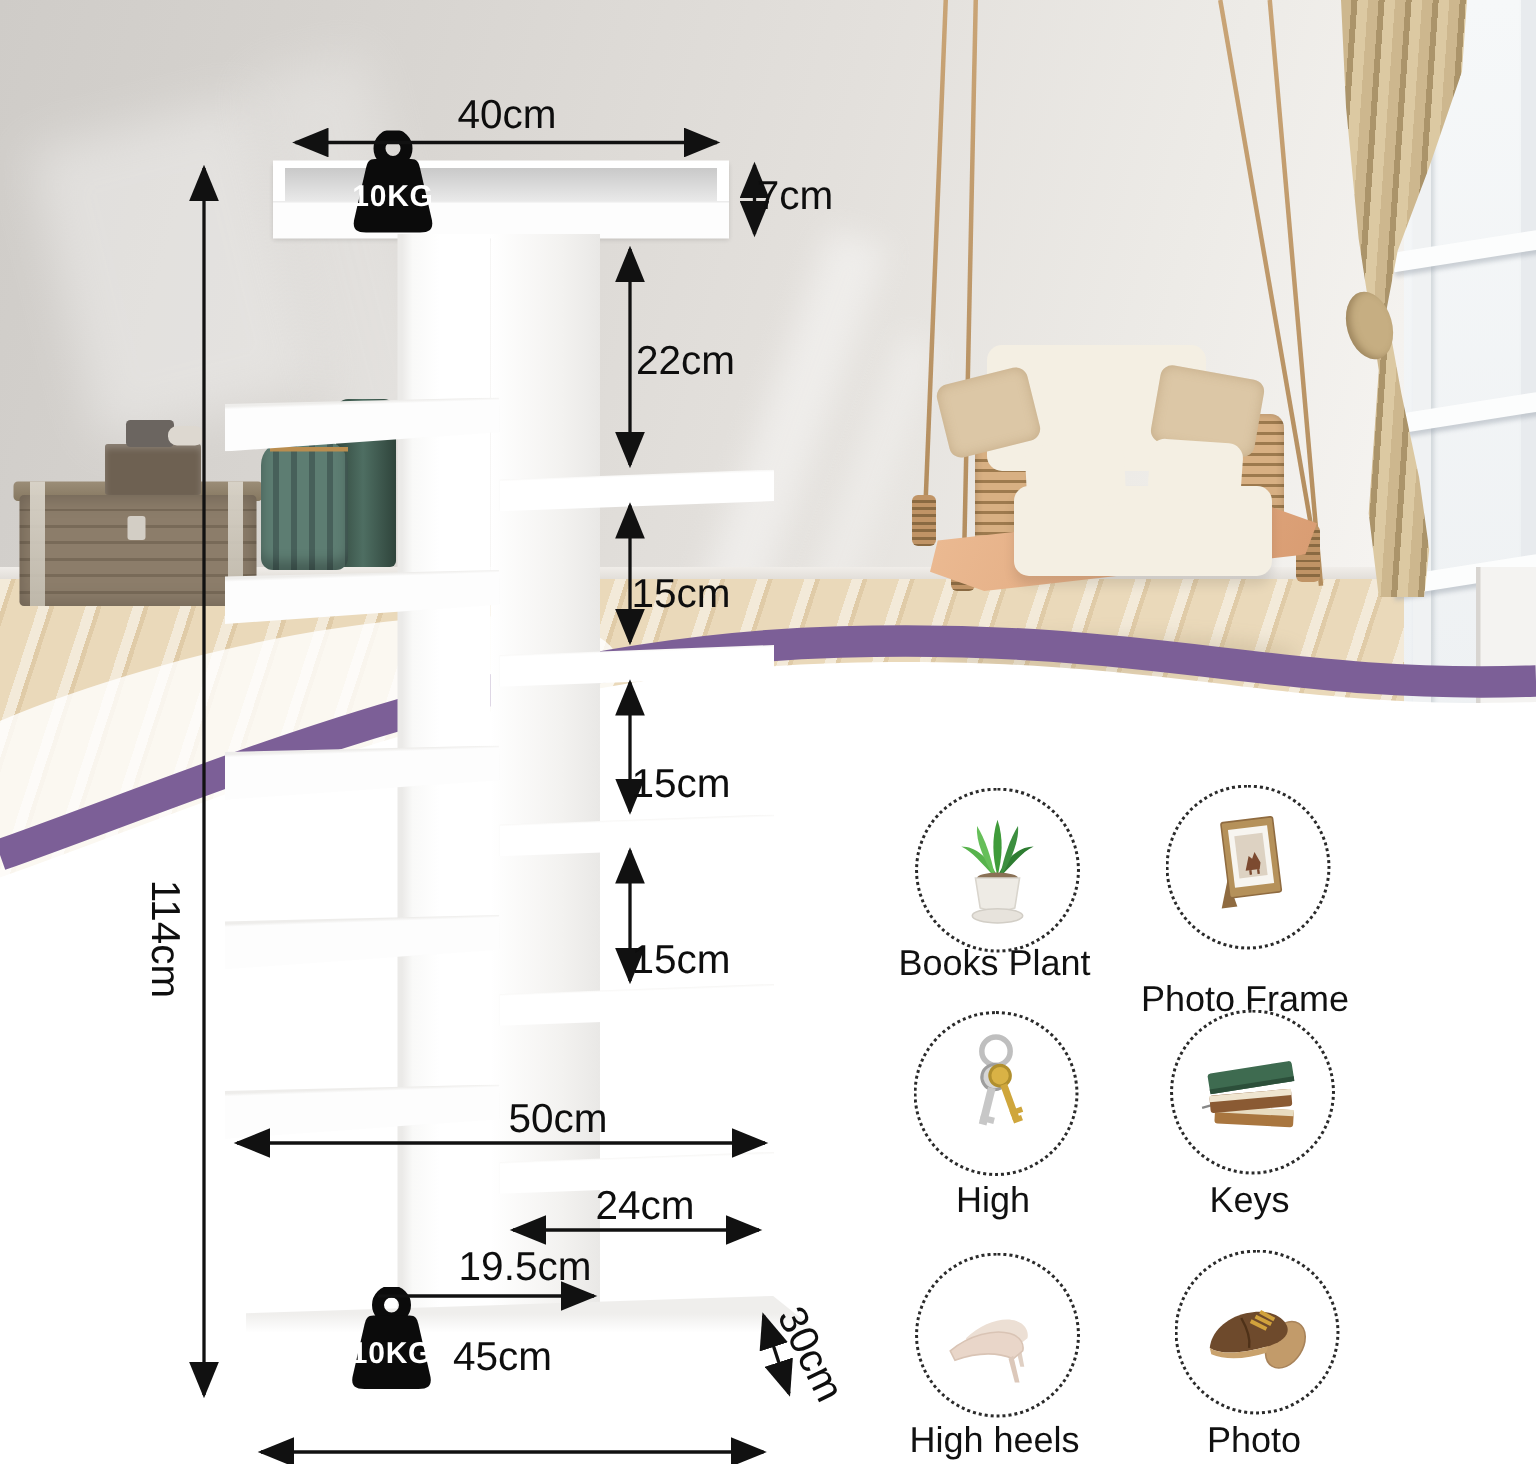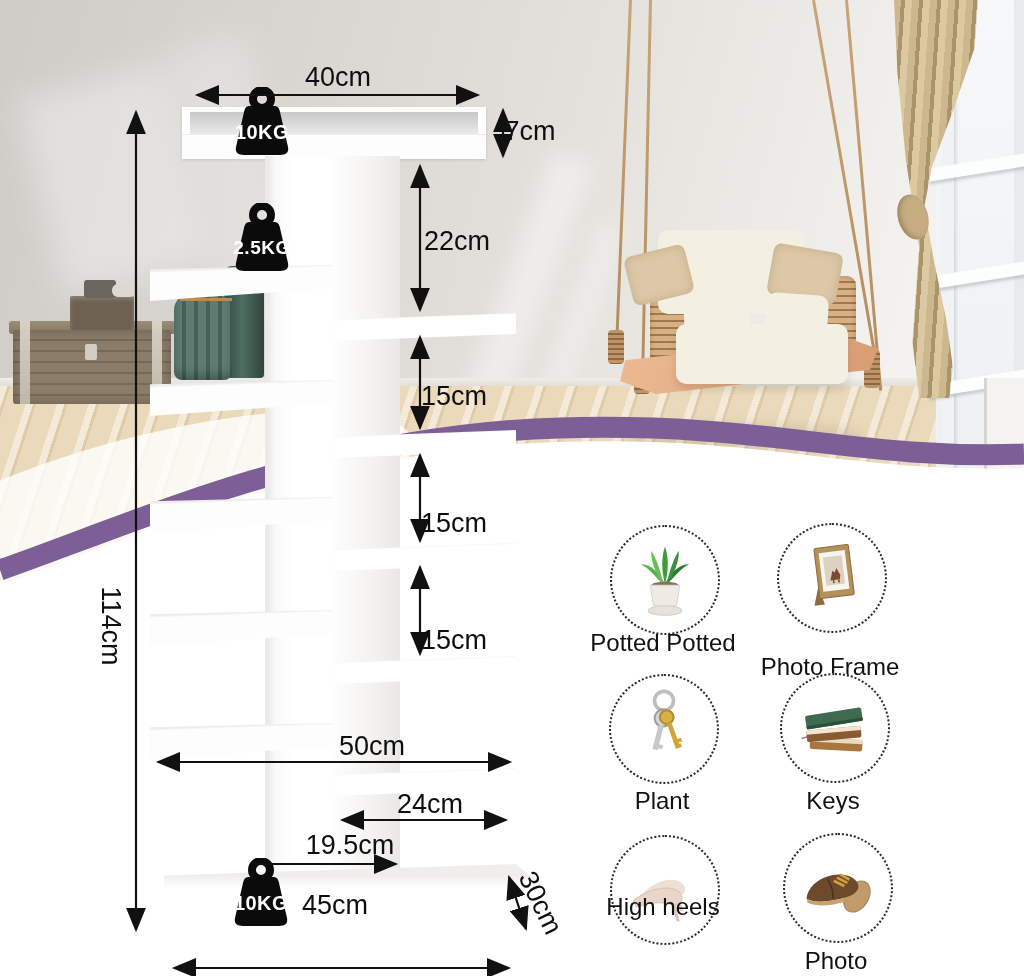--- a/index.html
+++ b/index.html
@@ -193,27 +193,20 @@
 
   <div class="abs rack-base"></div>
 
   <div class="abs weight" style="left:227px;top:87px">
     <svg width="70" height="74" viewBox="0 0 70 74">
       <circle cx="35" cy="12" r="9" fill="none" stroke="#0b0b0b" stroke-width="8"></circle>
       <path d="M23,19 L47,19 C51,19 52,21 53,25 L61,60 C62,66 59,68 53,68 L17,68 C11,68 8,66 9,60 L17,25 C18,21 19,19 23,19 Z" fill="#0b0b0b"></path>
     </svg>
     <span class="wlabel">10KG</span>
   </div>
-  <div class="abs weight" style="left:227px;top:203px">
-    <svg width="70" height="74" viewBox="0 0 70 74">
-      <circle cx="35" cy="12" r="9" fill="none" stroke="#0b0b0b" stroke-width="8"></circle>
-      <path d="M23,19 L47,19 C51,19 52,21 53,25 L61,60 C62,66 59,68 53,68 L17,68 C11,68 8,66 9,60 L17,25 C18,21 19,19 23,19 Z" fill="#0b0b0b"></path>
-    </svg>
-    <span class="wlabel" style="font-size:19px">2.5KG</span>
-  </div>
   <div class="abs weight" style="left:226px;top:858px">
     <svg width="70" height="74" viewBox="0 0 70 74">
       <circle cx="35" cy="12" r="9" fill="none" stroke="#0b0b0b" stroke-width="8"></circle>
       <path d="M23,19 L47,19 C51,19 52,21 53,25 L61,60 C62,66 59,68 53,68 L17,68 C11,68 8,66 9,60 L17,25 C18,21 19,19 23,19 Z" fill="#0b0b0b"></path>
     </svg>
     <span class="wlabel">10KG</span>
   </div>
 
   <svg class="overlay" width="1024" height="976" viewBox="0 0 1024 976">
     <defs>
@@ -272,21 +265,21 @@
           <rect x="26" y="12" width="33" height="48" rx="1.5" fill="#b5915a" stroke="#8f6b40"></rect>
           <rect x="30" y="17" width="25" height="37" fill="#f7f5f0"></rect>
           <rect x="33.5" y="21.5" width="18" height="27" fill="#ddd2c2"></rect>
           <path d="M38,44 L41,35 L43,37 L45,33 L48,40 L47,44 Z" fill="#7c4a30"></path>
           <line x1="41" y1="44" x2="41" y2="47" stroke="#7c4a30" stroke-width="1.5"></line>
           <line x1="46" y1="44" x2="46" y2="47" stroke="#7c4a30" stroke-width="1.5"></line>
         </g>
       </svg>
     </span>
   </div>
-  <span class="abs leglbl" style="left:663px;top:643px">Potted Potted</span>
+  <span class="abs leglbl" style="left:663px;top:643px">Books Plant</span>
   <span class="abs leglbl" style="left:830px;top:667px">Photo Frame</span>
 
   <div class="abs legcircle" style="left:609px;top:674px">
     <span>
       <svg width="84" height="84" viewBox="0 0 80 80">
         <circle cx="40" cy="15" r="9" fill="none" stroke="#bfbfbf" stroke-width="3.5"></circle>
         <g transform="rotate(14 40 40)">
           <circle cx="37" cy="32" r="8" fill="#d6d6d6" stroke="#9e9e9e" stroke-width="2"></circle>
           <circle cx="37" cy="32" r="3" fill="#fff"></circle>
           <rect x="34.5" y="39" width="5" height="24" fill="#c7c7c7"></rect>
@@ -313,21 +306,21 @@
           <rect x="13" y="42" width="52" height="11" rx="2" fill="#8a5a33"></rect>
           <rect x="13" y="42" width="52" height="4" fill="#efe5d0"></rect>
         </g>
         <g transform="rotate(-9 40 33)">
           <rect x="12" y="26" width="54" height="13" rx="2" fill="#3e6b50"></rect>
           <rect x="12" y="36" width="54" height="3" fill="#2c4f3a"></rect>
         </g>
       </svg>
     </span>
   </div>
-  <span class="abs leglbl" style="left:662px;top:801px">Plant</span>
+  <span class="abs leglbl" style="left:662px;top:801px">High</span>
   <span class="abs leglbl" style="left:833px;top:801px">Keys</span>
 
   <div class="abs legcircle" style="left:610px;top:835px">
     <span>
       <svg width="84" height="84" viewBox="0 0 80 80">
         <path d="M20,44 C30,34 44,30 52,33 C58,35 60,40 59,44 L54,48 C42,44 30,46 22,50 Z" fill="#ecdfd4"></path>
         <path d="M54,46 L57,62 L54.5,62 L51,48 Z" fill="#e0d0c4"></path>
         <path d="M10,52 C22,42 38,38 48,41 C55,43 57,48 56,52 L50,57 C38,52 24,54 13,58 Z" fill="#e9d6c9" stroke="#d9c4b5" stroke-width="1"></path>
         <path d="M50,55 L54,72 L51,72 L47,57 Z" fill="#dcc8ba"></path>
       </svg>
@@ -341,16 +334,16 @@
         <path d="M30,33 C34,40 36,46 35,52" stroke="#4e3118" stroke-width="1.5" fill="none"></path>
         <g stroke="#d1a23c" stroke-width="2.5">
           <line x1="36" y1="35" x2="46" y2="40"></line>
           <line x1="39" y1="32" x2="49" y2="37"></line>
           <line x1="42" y1="29" x2="51" y2="34"></line>
         </g>
         <path d="M10,52 C18,57 33,55 47,51 L46,55 C34,59 20,60 11,56 Z" fill="#c9a26d"></path>
       </svg>
     </span>
   </div>
-  <span class="abs leglbl" style="left:663px;top:907px">High heels</span>
+  <span class="abs leglbl" style="left:663px;top:961px">High heels</span>
   <span class="abs leglbl" style="left:836px;top:961px">Photo</span>
 
 </div>
 
 </body></html>

